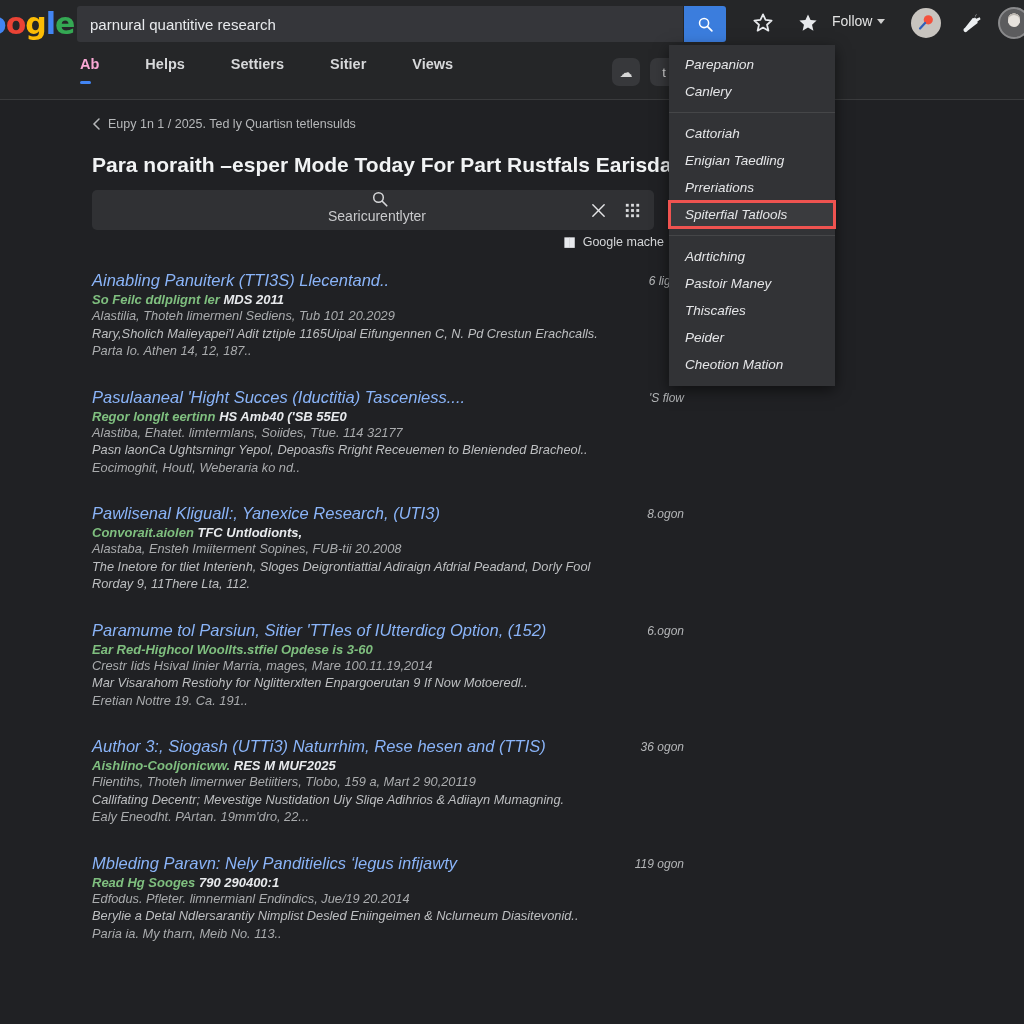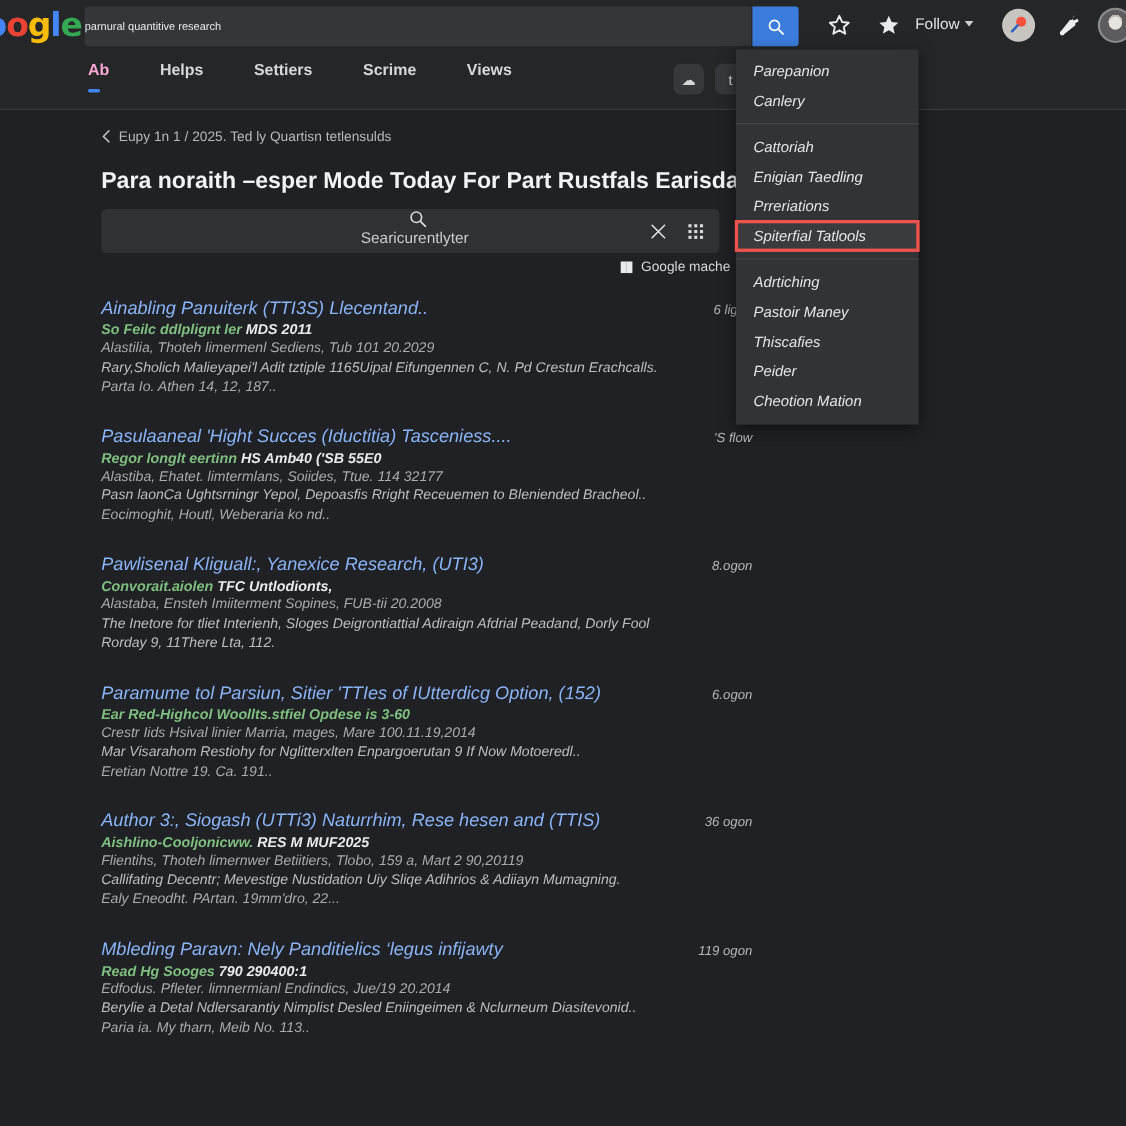--- a/index.html
+++ b/index.html
@@ -32,21 +32,21 @@
   .logo span:nth-child(6){color:#ea4335;}
 
   .searchbox-top {
     position: absolute; left: 77px; top: 6px;
     width: 606px; height: 36px;
     background: #35363a;
     border-radius: 3px 0 0 3px;
     display: flex; align-items: center;
   }
   .searchbox-top .q {
-    font-size: 10px; color: #e8eaed; 
+    font-size: 15px; color: #e8eaed; padding-left: 13px;
     white-space: nowrap; overflow: hidden;
   }
   .search-submit {
     position: absolute; left: 684px; top: 6px;
     width: 42px; height: 36px;
     background: #3b7ddd;
     border-radius: 0 3px 3px 0;
     display: flex; align-items: center; justify-content: center;
     cursor: pointer;
   }
@@ -214,21 +214,21 @@
   </div>
 
   <div class="round-ico avatar">
     <div class="face"></div>
   </div>
 
   <div class="tabs">
     <div class="tab active">Ab</div>
     <div class="tab">Helps</div>
     <div class="tab">Settiers</div>
-    <div class="tab">Scrime</div>
+    <div class="tab">Sitier</div>
     <div class="tab">Views</div>
   </div>
 
   <div class="mini-btns">
     <div class="mini-btn">☁</div>
     <div class="mini-btn">t</div>
   </div>
 </div>
 
 <div class="menu">

